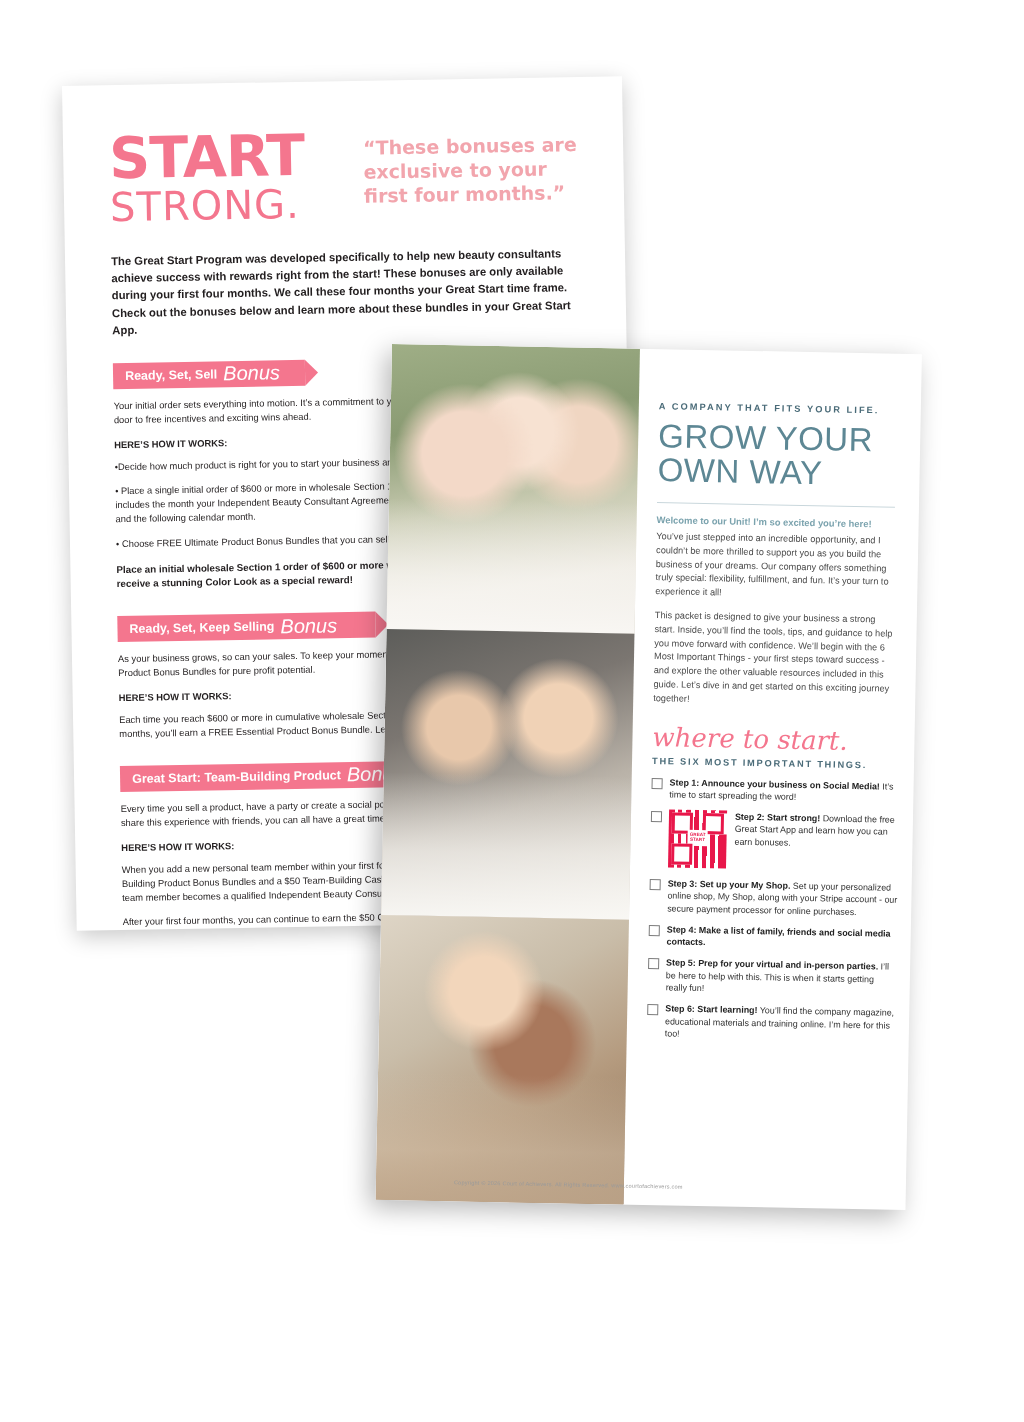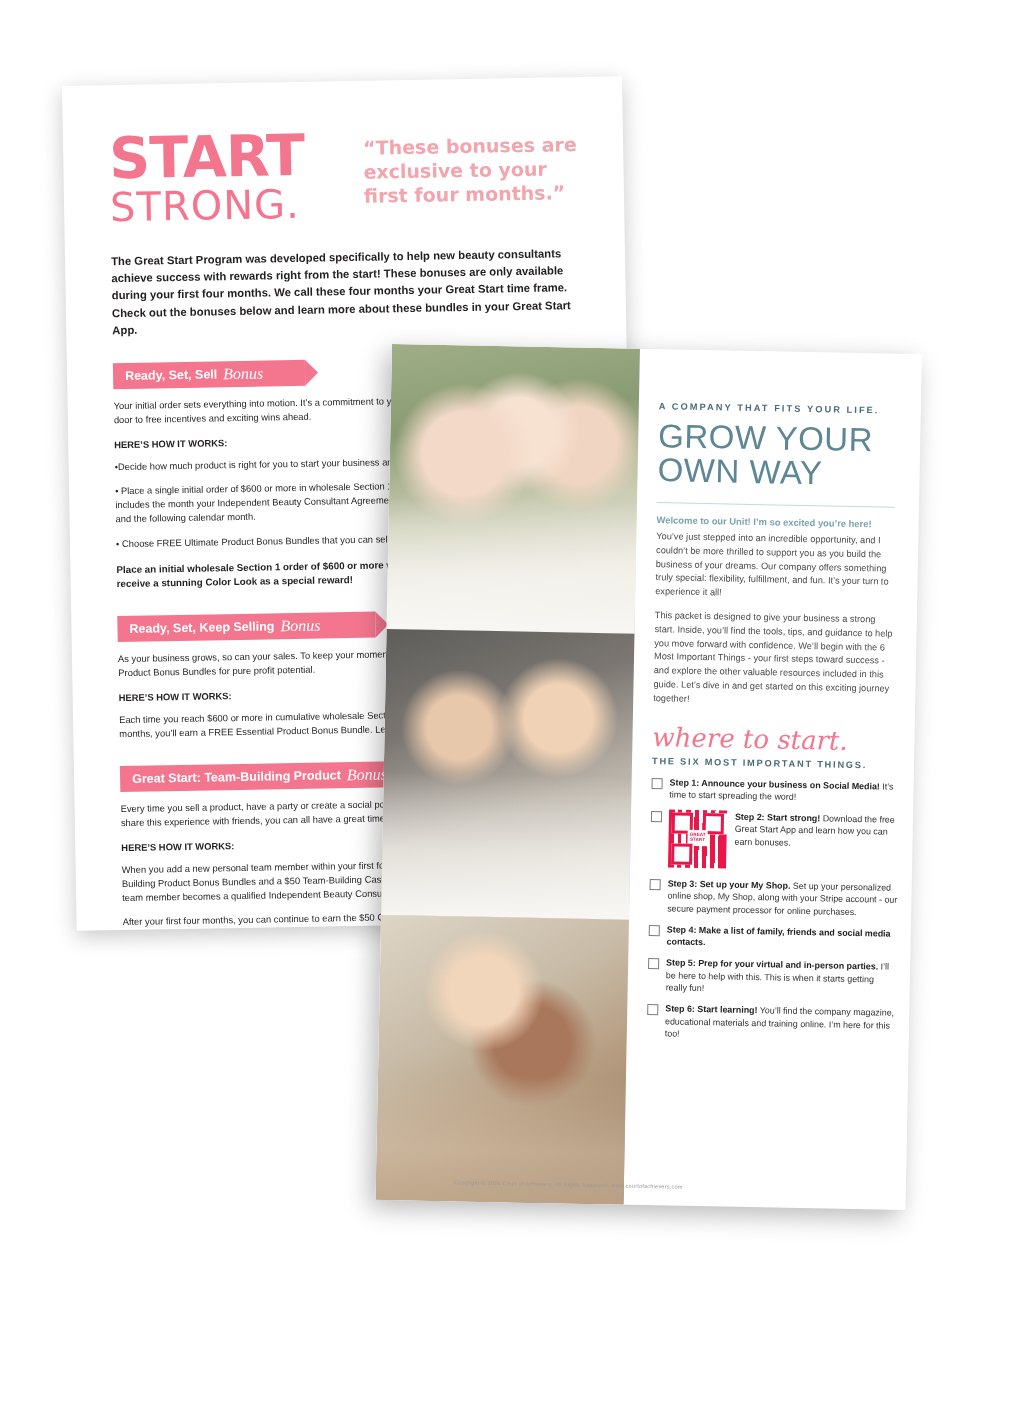--- a/index.html
+++ b/index.html
@@ -98,23 +98,23 @@
   }
   .bonus-bar .bb-text {
     color: #ffffff;
     font-size: 12.5px;
     font-weight: bold;
     padding-left: 12px;
     white-space: nowrap;
   }
   .bonus-bar .bb-script {
     color: #ffffff;
-    font-family: Liberation Serif, serif;
+    font-family: Liberation Sans, sans-serif;
     font-style: italic;
-    font-size: 16px;
+    font-size: 20px;
     padding-left: 6px;
     white-space: nowrap;
   }
 
   .body-text {
     font-size: 9.4px;
     line-height: 1.5;
     margin: 10px 0 0 0;
     width: 420px;
     color: #231f20;

